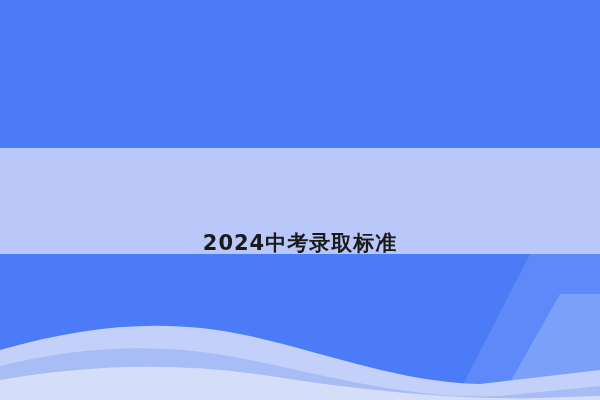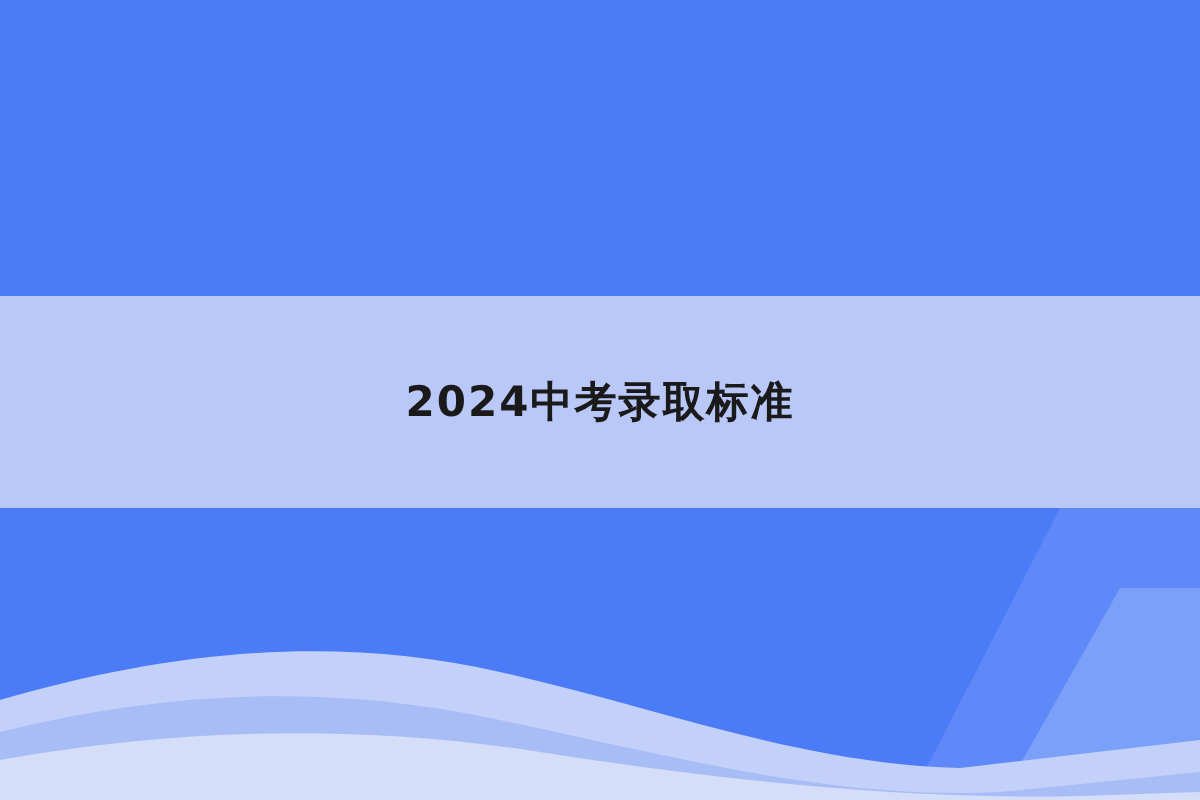--- a/index.html
+++ b/index.html
@@ -26,21 +26,21 @@
     background: #4c7bf7;
   }
   .band-mid {
     position: absolute;
     left: 0;
     top: 148px;
     width: 600px;
     height: 106px;
     background: #b9c8f8;
     display: flex;
-    align-items: center;
+    align-items: flex-end;
     justify-content: center;
   }
   .title-text {
     font-family: "DejaVu Sans", "Liberation Sans", sans-serif;
     font-size: 21px;
     font-weight: bold;
     color: #1a1a1a;
     letter-spacing: 1px;
     line-height: 1;
     user-select: none;

